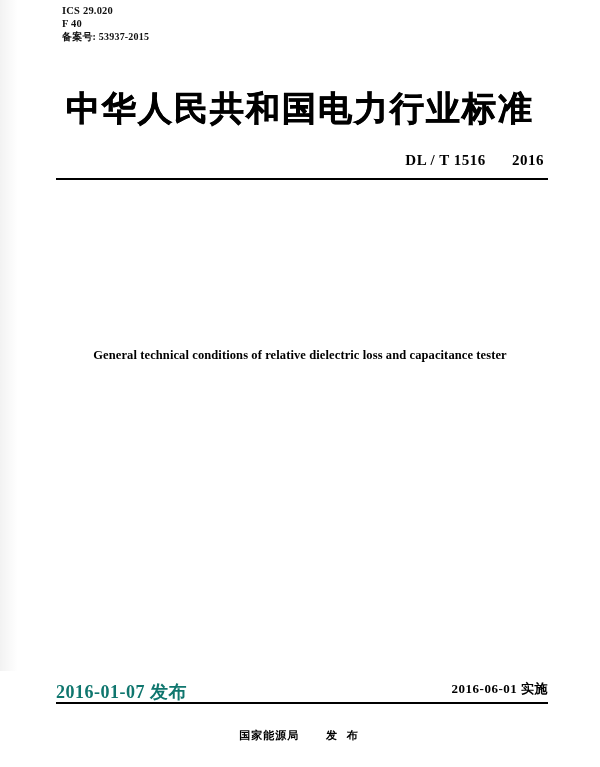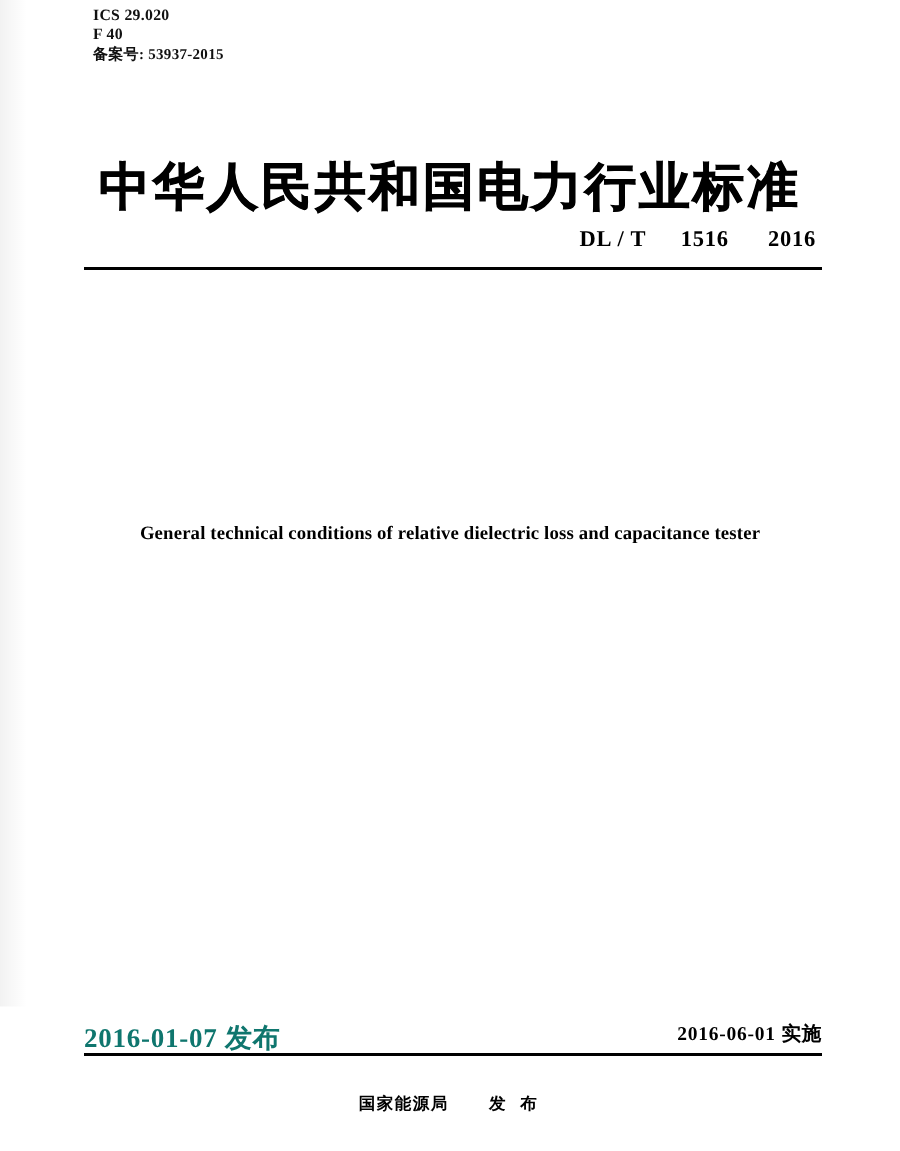--- a/index.html
+++ b/index.html
@@ -59,36 +59,35 @@
     position: absolute;
     left: 0;
     right: 0;
     top: 86px;
     text-align: center;
     font-family: "DejaVu Serif", serif;
     font-weight: bold;
     font-size: 34px;
     letter-spacing: 2px;
     color: #000;
-    margin-top: 16px;
     -webkit-text-stroke: 0.6px #000;
   }
 
   
   .std-no-row {
     position: absolute;
     right: 56px;
     top: 152px;
     font-family: "Liberation Serif", serif;
     font-weight: bold;
     font-size: 15px;
     letter-spacing: 0.5px;
     color: #000;
   }
-  .std-no-row .num { margin-left: 19px; }
+  .std-no-row .num { margin-left: 0; }
   .std-no-row .year { margin-left: 22px; text-align: right; }
 
   .rule-top {
     position: absolute;
     left: 56px;
     right: 52px;
     top: 178px;
     height: 2px;
     background: #000;
   }

